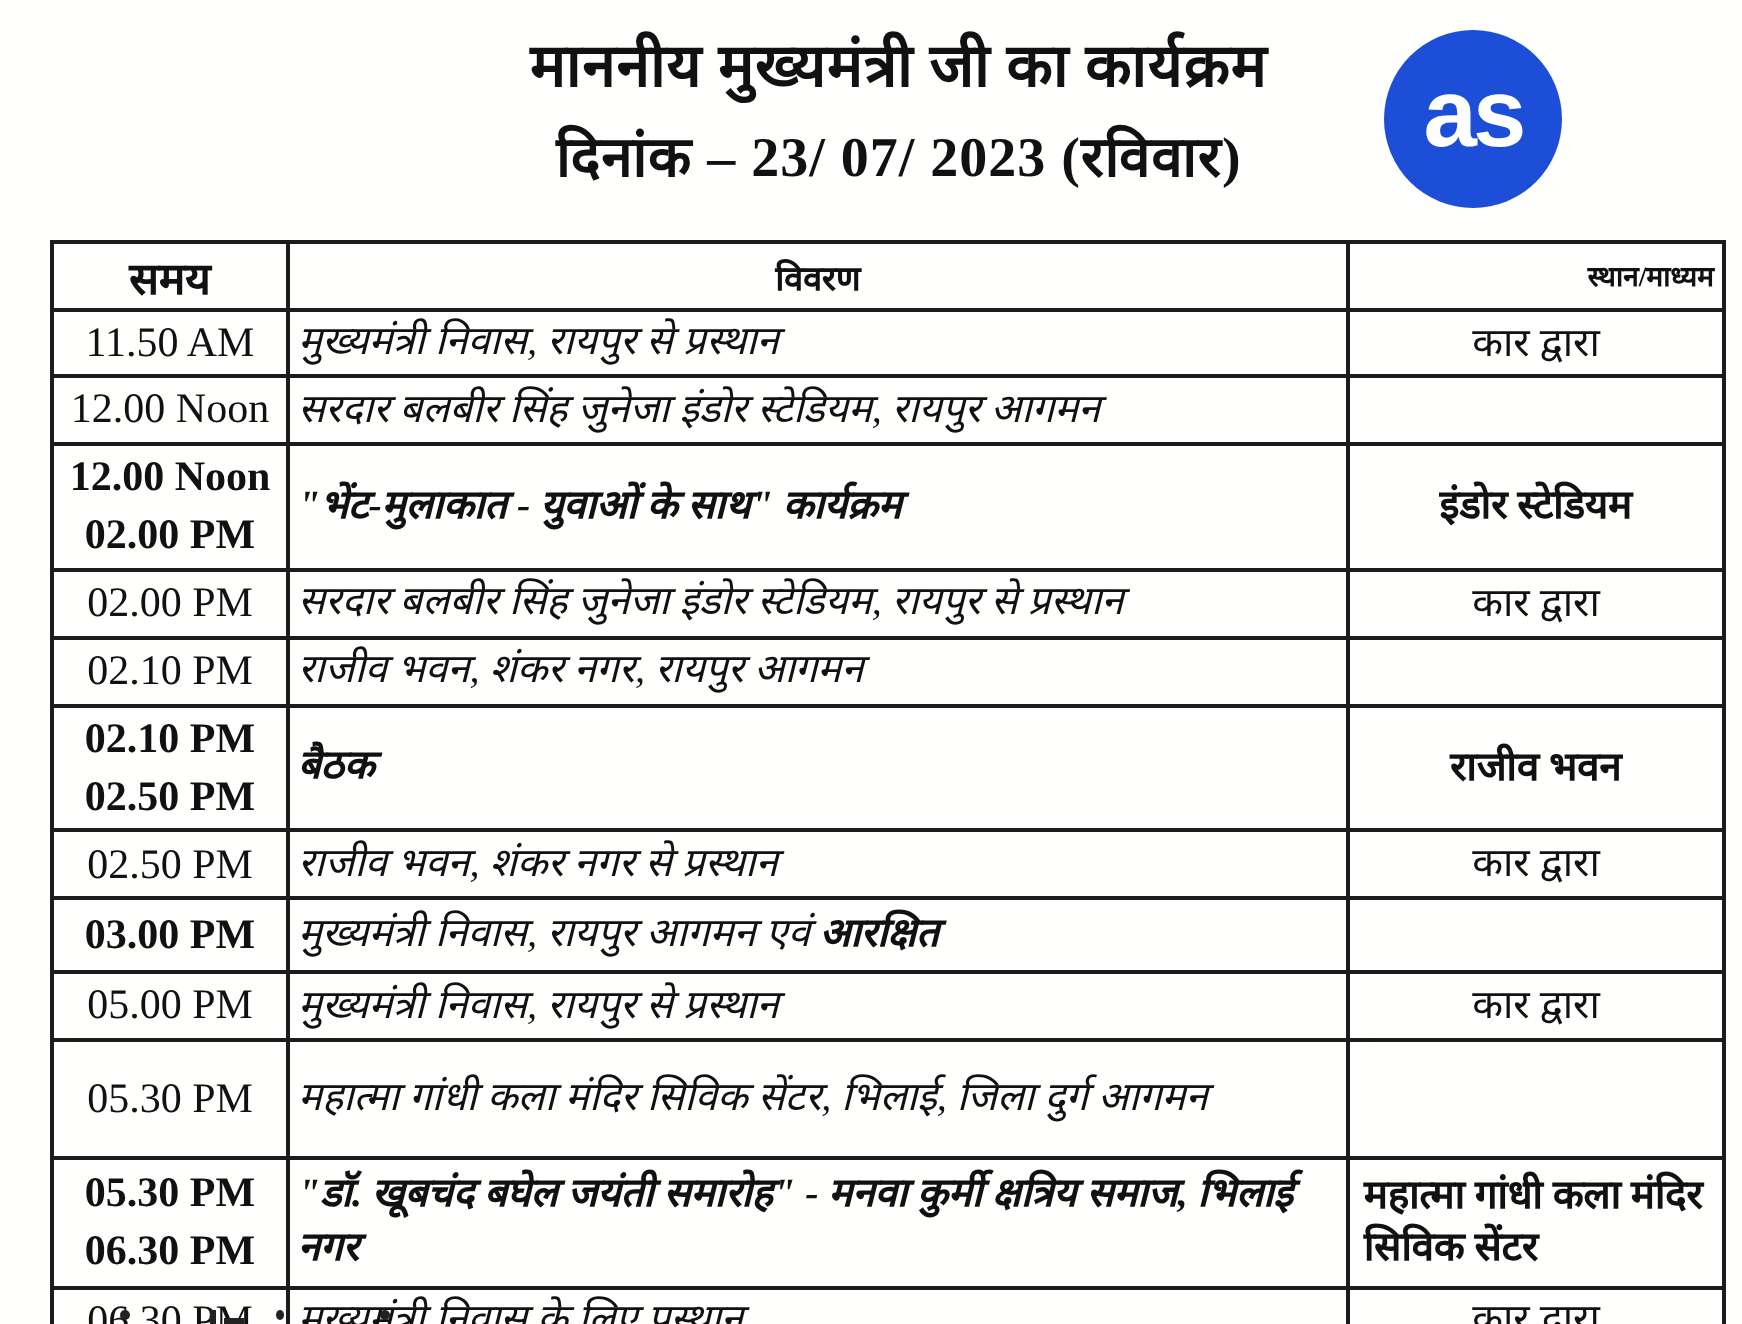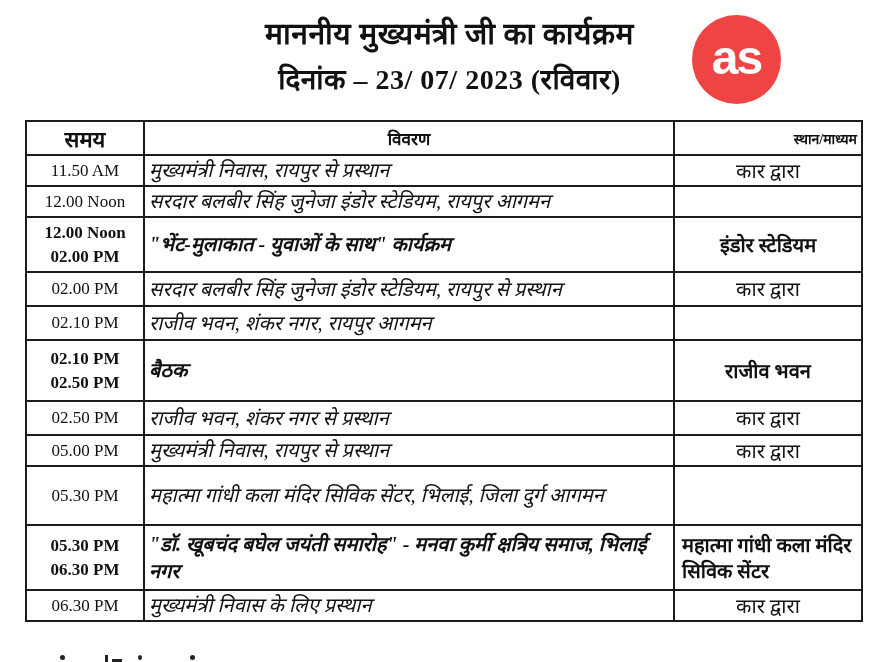--- a/index.html
+++ b/index.html
@@ -52,21 +52,21 @@
     padding:1px 4px;
     vertical-align:middle;
     overflow:hidden;
     margin-top:20px;
   }
   th.h-time{font-size:22px;font-weight:bold;text-align:center;}
   th.h-desc{font-size:17px;font-weight:bold;text-align:center;}
   th.h-place{font-size:14px;font-weight:bold;text-align:right;}
   td.time{
     text-align:center;
-    font-size:17px;
+    font-size:21px;
     font-family:"Liberation Serif","DejaVu Serif",serif;
     white-space:nowrap;
     line-height:1.4;
   }
   td.desc{
     text-align:left;
     font-size:20px;
     padding-left:11px;padding-right:8px;
     line-height:1.35;
     font-style:italic;
@@ -89,21 +89,21 @@
 </head>
 <body>
 
 <div class="page">
 
   <div class="doc-header">
     <div class="doc-title">माननीय मुख्यमंत्री जी का कार्यक्रम</div>
     <div class="doc-date">दिनांक – 23/ 07/ 2023  (रविवार)</div>
   </div>
 
-  <div class="logo" style="background:#ef4444;color:#ffffff;">
+  <div class="logo" style="background:#1d4ed8;color:#ffffff;">
     <span>as</span>
   </div>
 
   <table class="schedule">
     <colgroup>
         <col class="c-time">
         <col class="c-desc">
         <col class="c-place">
       </colgroup>
     <thead>
@@ -148,20 +148,25 @@
             <div>02.50 PM</div>
           </td>
         <td class="desc">बैठक</td>
         <td class="place">राजीव भवन</td>
       </tr>
       <tr style="height:34px;">
         <td class="time">02.50 PM</td>
         <td class="desc">राजीव भवन, शंकर नगर से प्रस्थान</td>
         <td class="place">कार द्वारा</td>
       </tr>
+      <tr class="time-bold" style="height:37px;">
+        <td class="time">03.00 PM</td>
+        <td class="desc"><span>मुख्यमंत्री निवास, रायपुर आगमन एवं </span><span class="desc-bold">आरक्षित</span></td>
+        <td class="place"></td>
+      </tr>
       <tr style="height:29px;">
         <td class="time">05.00 PM</td>
         <td class="desc">मुख्यमंत्री निवास, रायपुर से प्रस्थान</td>
         <td class="place">कार द्वारा</td>
       </tr>
       <tr style="height:59px;">
         <td class="time">05.30 PM</td>
         <td class="desc">महात्मा गांधी कला मंदिर सिविक सेंटर, भिलाई, जिला दुर्ग आगमन</td>
         <td class="place"></td>
       </tr>

